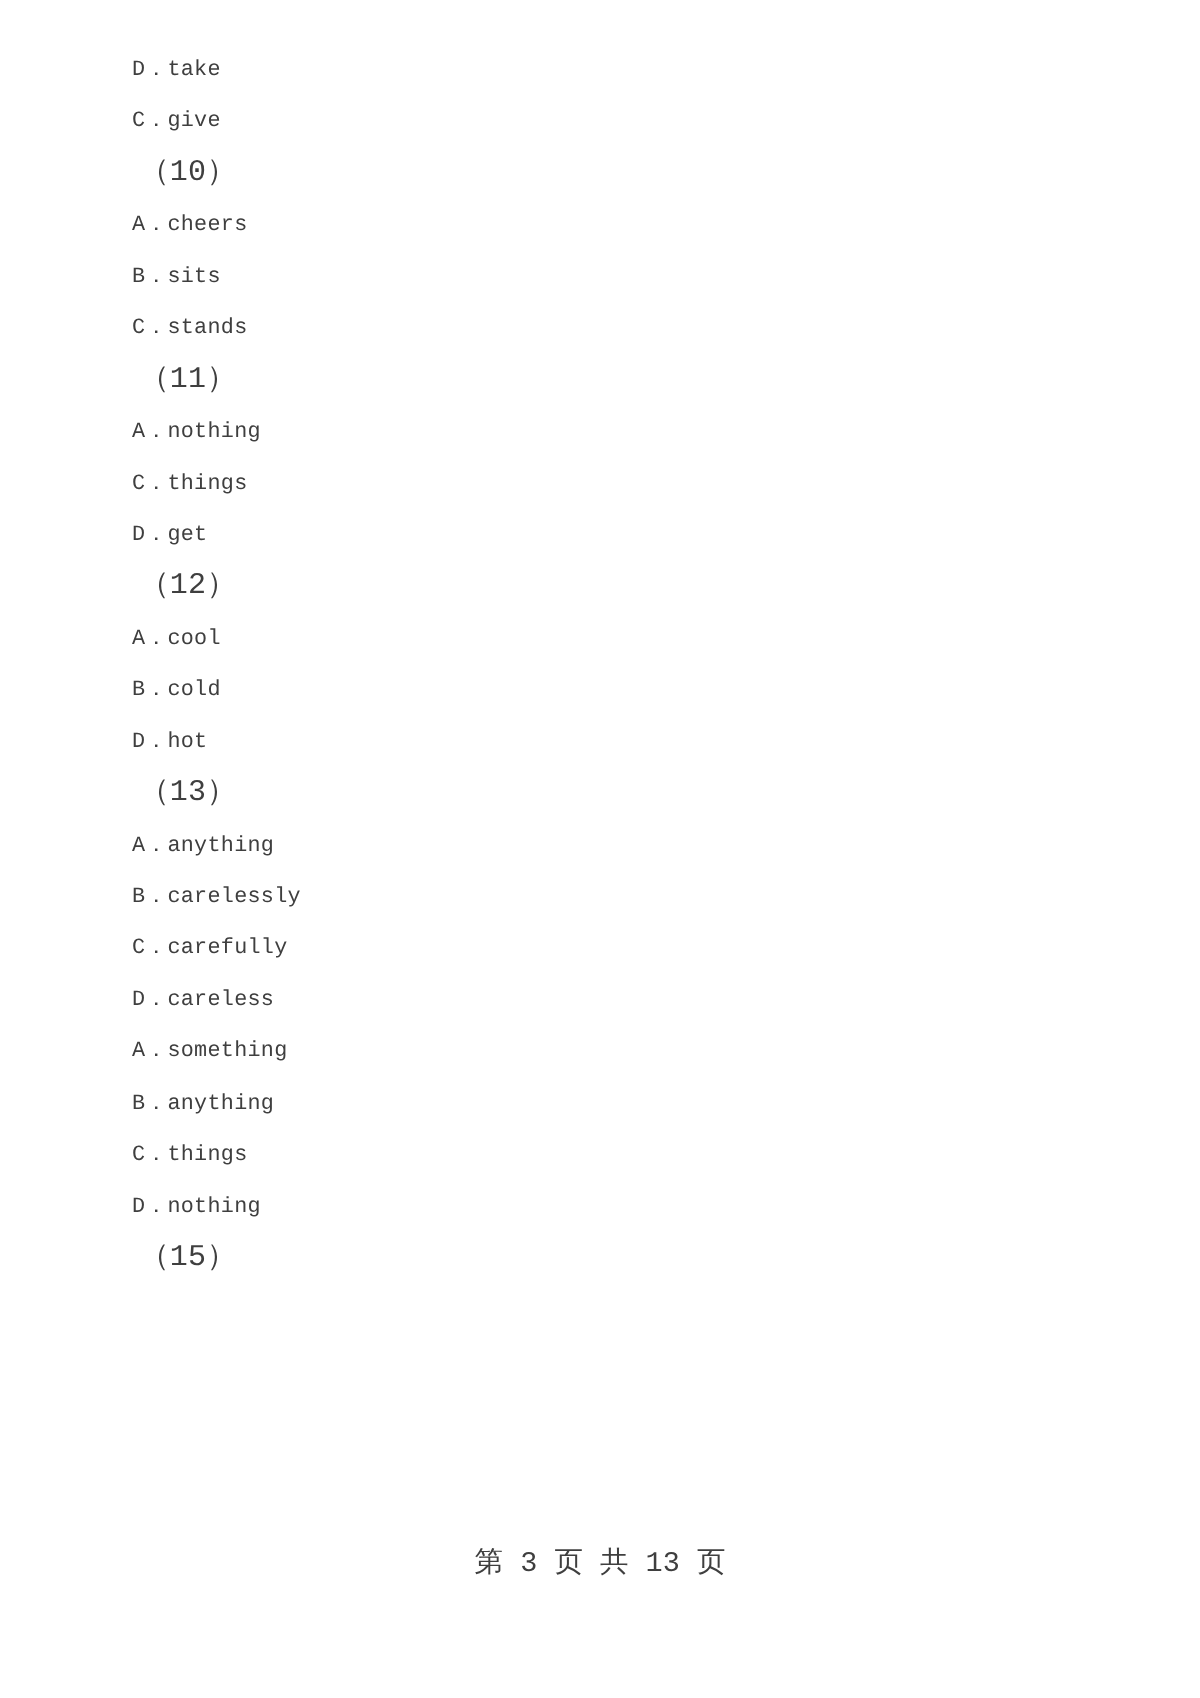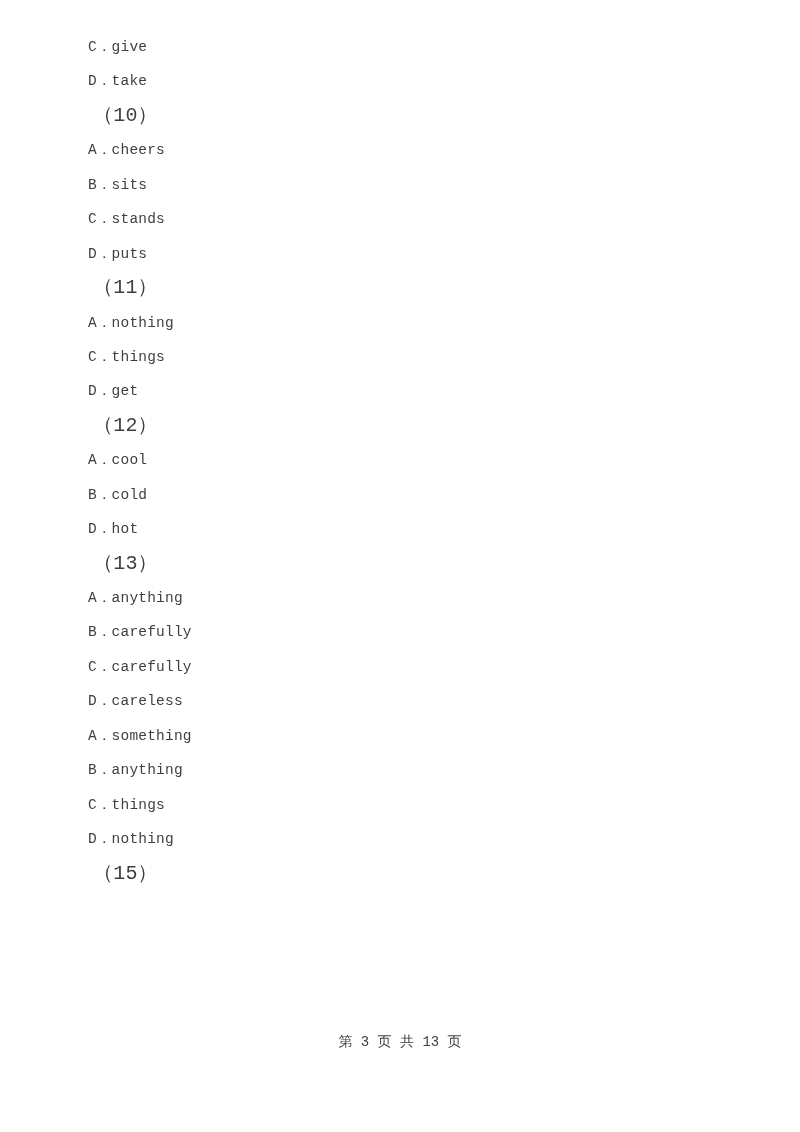--- a/index.html
+++ b/index.html
@@ -48,51 +48,50 @@
     padding-left: 5px;
     font-size: 20px;
   }
 
   .footer {
     position: absolute;
     left: 0;
     top: 1031px;
     width: 800px;
     text-align: center;
-    font-size: 14px;
+    font-size: 19px;
     line-height: 22px;
     color: #3f3f3f;
     white-space: pre;
     font-family: "Liberation Mono", "DejaVu Sans Mono", monospace;
   }
 </style>
 </head>
 <body>
 
 <div class="page">
 
   <div class="content">
+      <div class="line option">D．take</div>
       <div class="line option">C．give</div>
-      <div class="line option">D．take</div>
       <div class="line qnum">（10）</div>
       <div class="line option">A．cheers</div>
       <div class="line option">B．sits</div>
       <div class="line option">C．stands</div>
-      <div class="line option">D．puts</div>
       <div class="line qnum">（11）</div>
       <div class="line option">A．nothing</div>
       <div class="line option">C．things</div>
       <div class="line option">D．get</div>
       <div class="line qnum">（12）</div>
       <div class="line option">A．cool</div>
       <div class="line option">B．cold</div>
       <div class="line option">D．hot</div>
       <div class="line qnum">（13）</div>
       <div class="line option">A．anything</div>
-      <div class="line option">B．carefully</div>
+      <div class="line option">B．carelessly</div>
       <div class="line option">C．carefully</div>
       <div class="line option">D．careless</div>
       <div class="line option">A．something</div>
       <div class="line option">B．anything</div>
       <div class="line option">C．things</div>
       <div class="line option">D．nothing</div>
       <div class="line qnum">（15）</div>
     </div>
 
   <div class="footer">第 3 页 共 13 页</div>

